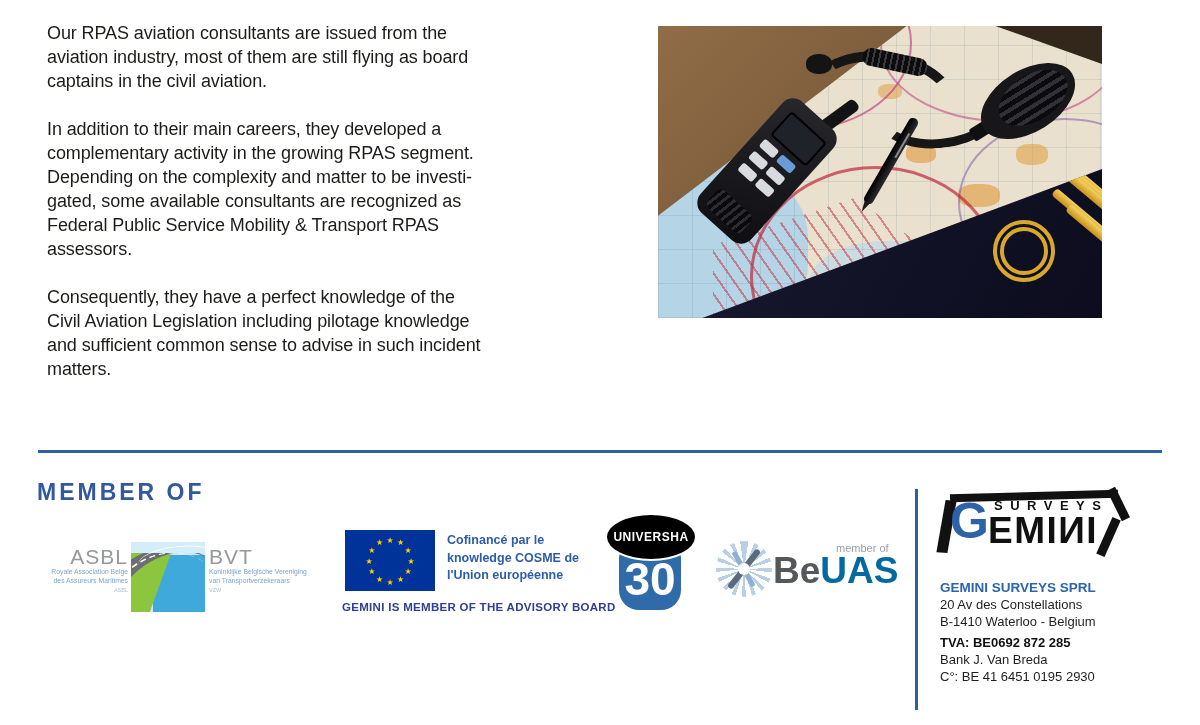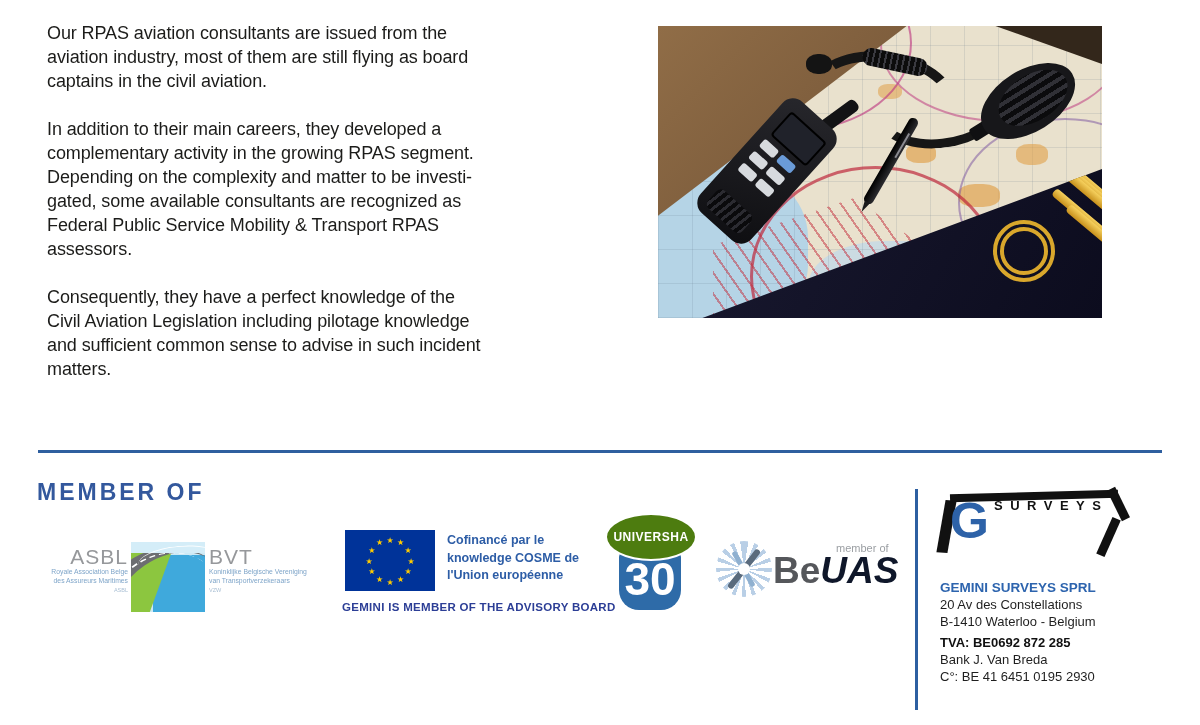--- a/index.html
+++ b/index.html
@@ -107,35 +107,35 @@
      transform:translate(-50%,-50%) rotate(var(--a)) translateY(-21px) rotate(calc(var(--a)*-1));}
   .eu-text{position:absolute;left:447px;top:532px;font-size:12.5px;line-height:17.5px;
      font-weight:600;color:#2d5da6;}
   .advisory{position:absolute;left:342px;top:601px;font-size:11.5px;font-weight:bold;
      letter-spacing:.3px;color:#2c3e96;}
 
   .universha{position:absolute;left:604px;top:513px;width:92px;height:100px;}
   .uni-body{position:absolute;left:15px;top:34px;width:62px;height:63px;background:#2e6ba8;
      border-radius:10px 10px 20px 20px;display:flex;align-items:center;justify-content:center;
      color:#fff;font-size:46px;font-weight:bold;}
-  .uni-top{position:absolute;left:1px;top:0;width:88px;height:44px;background:#4d7c0f;
+  .uni-top{position:absolute;left:1px;top:0;width:88px;height:44px;background:#000000;
      border:2px solid #fff;border-radius:50%;display:flex;align-items:center;justify-content:center;
      color:#fff;font-size:12px;font-weight:bold;letter-spacing:.5px;}
 
   .beuas{position:absolute;left:716px;top:541px;width:195px;height:60px;}
   .prop{position:absolute;left:0;top:0;width:56px;height:56px;border-radius:50%;
      background:repeating-conic-gradient(#b9cfe6 0 9deg,transparent 9deg 22deg);}
   .prop-blade1{position:absolute;left:25px;top:4px;width:6px;height:48px;background:#5a6b7d;
      border-radius:3px;transform:rotate(38deg);}
   .prop-blade2{position:absolute;left:25px;top:8px;width:5px;height:40px;background:#8fb0d0;
      border-radius:3px;transform:rotate(-30deg);}
   .prop-hub{position:absolute;left:22px;top:22px;width:12px;height:12px;background:#fff;border-radius:50%;}
   .beuas-word{position:absolute;left:57px;top:10px;font-size:37px;line-height:40px;font-weight:600;}
   .beuas-word .be{color:#55575b;}
-  .beuas-word .uas{color:#0f172a;font-style:italic;}
+  .beuas-word .uas{color:#0369a1;}
   .beuas-member{position:absolute;left:120px;top:1px;font-size:11px;color:#9b9fa3;}
 
   .vline{position:absolute;left:915px;top:489px;width:3px;height:221px;background:#2d5fa1;}
 
   .glogo{position:absolute;left:938px;top:487px;width:200px;height:78px;}
   .glogo *{position:absolute;}
   .gl-left{left:3px;top:13px;width:11px;height:53px;background:#111;transform:rotate(10deg) skewY(-6deg);}
   .gl-top{left:12px;top:5px;width:168px;height:8px;background:#111;transform:rotate(-1.5deg);}
   .gl-chev1{left:176px;top:0px;width:9px;height:34px;background:#111;transform:rotate(-26deg);}
   .gl-chev2{left:166px;top:30px;width:9px;height:40px;background:#111;transform:rotate(24deg);}
@@ -288,20 +288,21 @@
 
   <div class="vline"></div>
 
   <div class="glogo">
     <div class="gl-left"></div>
     <div class="gl-top"></div>
     <div class="gl-chev1"></div>
     <div class="gl-chev2"></div>
     <div class="gl-g">G</div>
     <div class="gl-surveys">SURVEYS</div>
+    <div class="gl-rest">EMIИI</div>
   </div>
 
   <div class="contact">
     <div class="company">GEMINI SURVEYS SPRL</div>
     <div>20 Av des Constellations</div>
     <div>B-1410 Waterloo - Belgium</div>
     <div class="tva">TVA: BE0692 872 285</div>
     <div>Bank J. Van Breda</div>
     <div>C°: BE 41 6451 0195 2930</div>
   </div>

